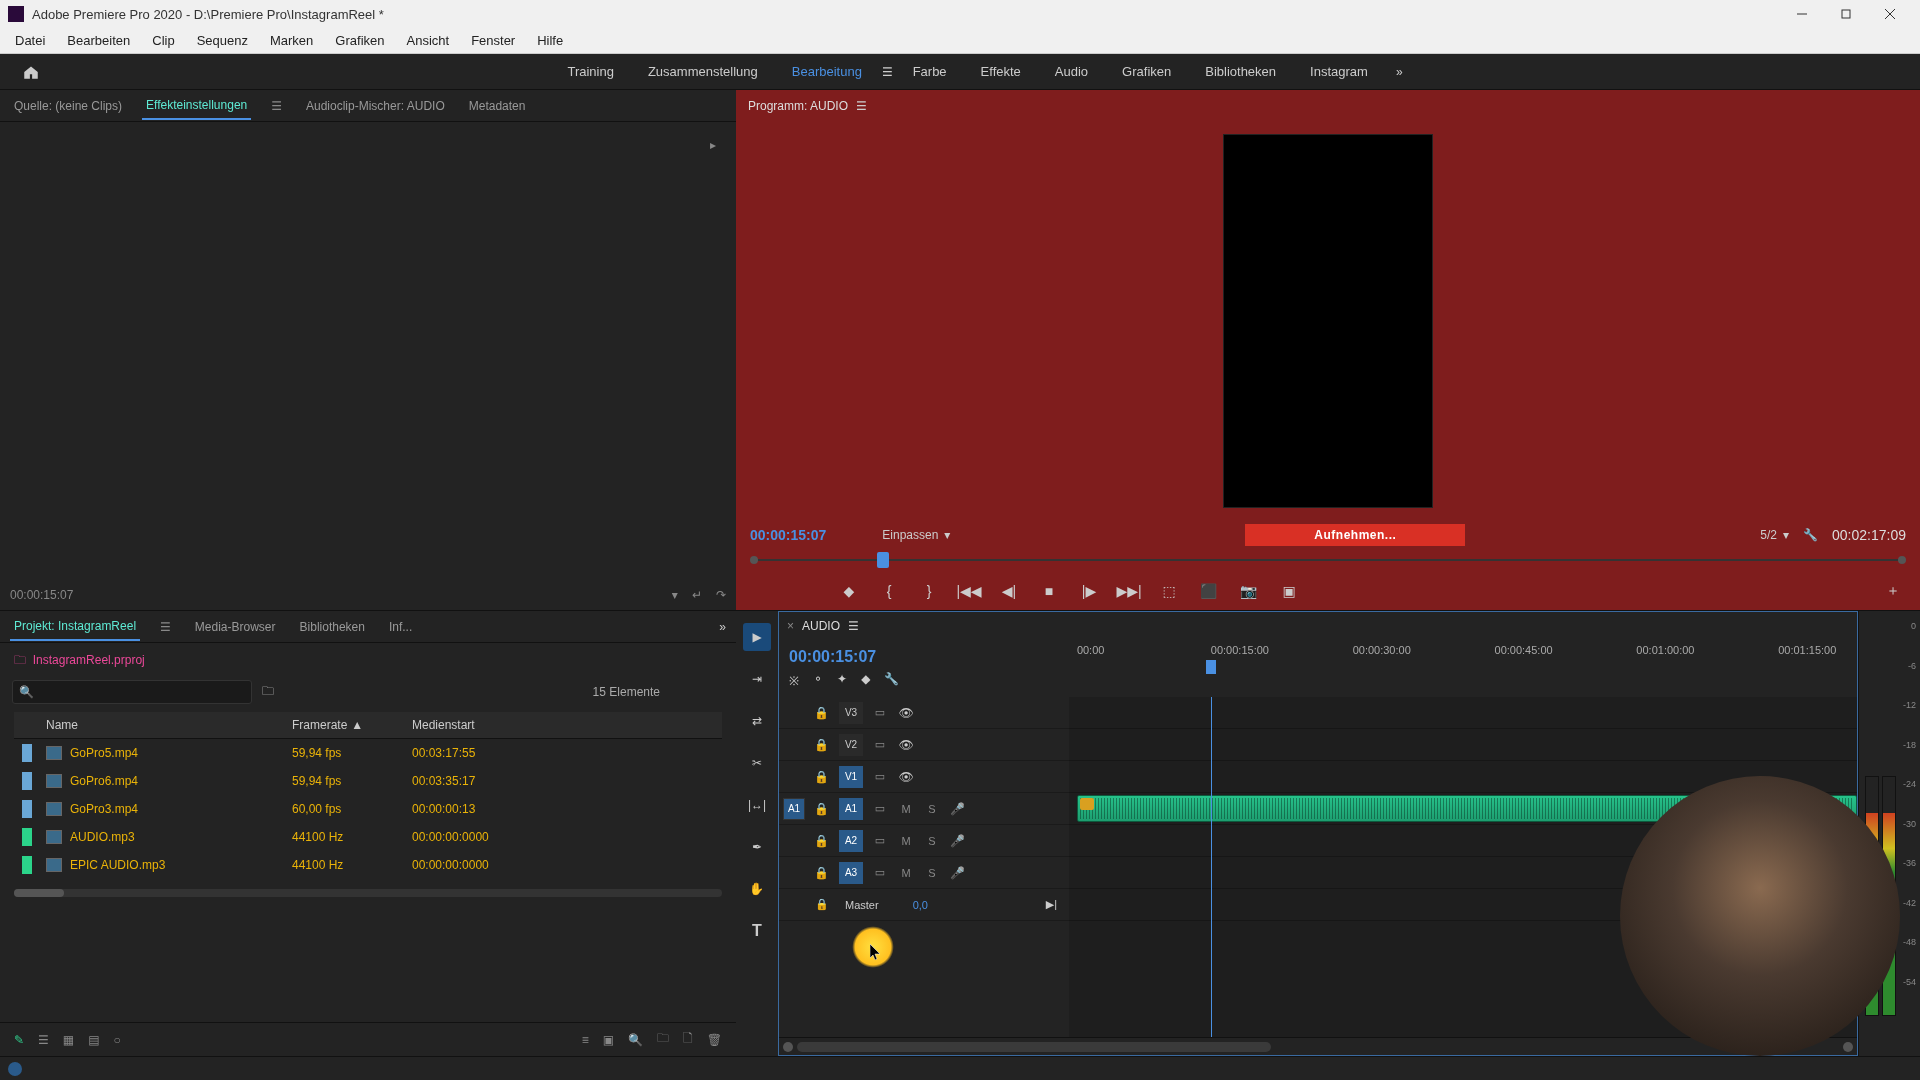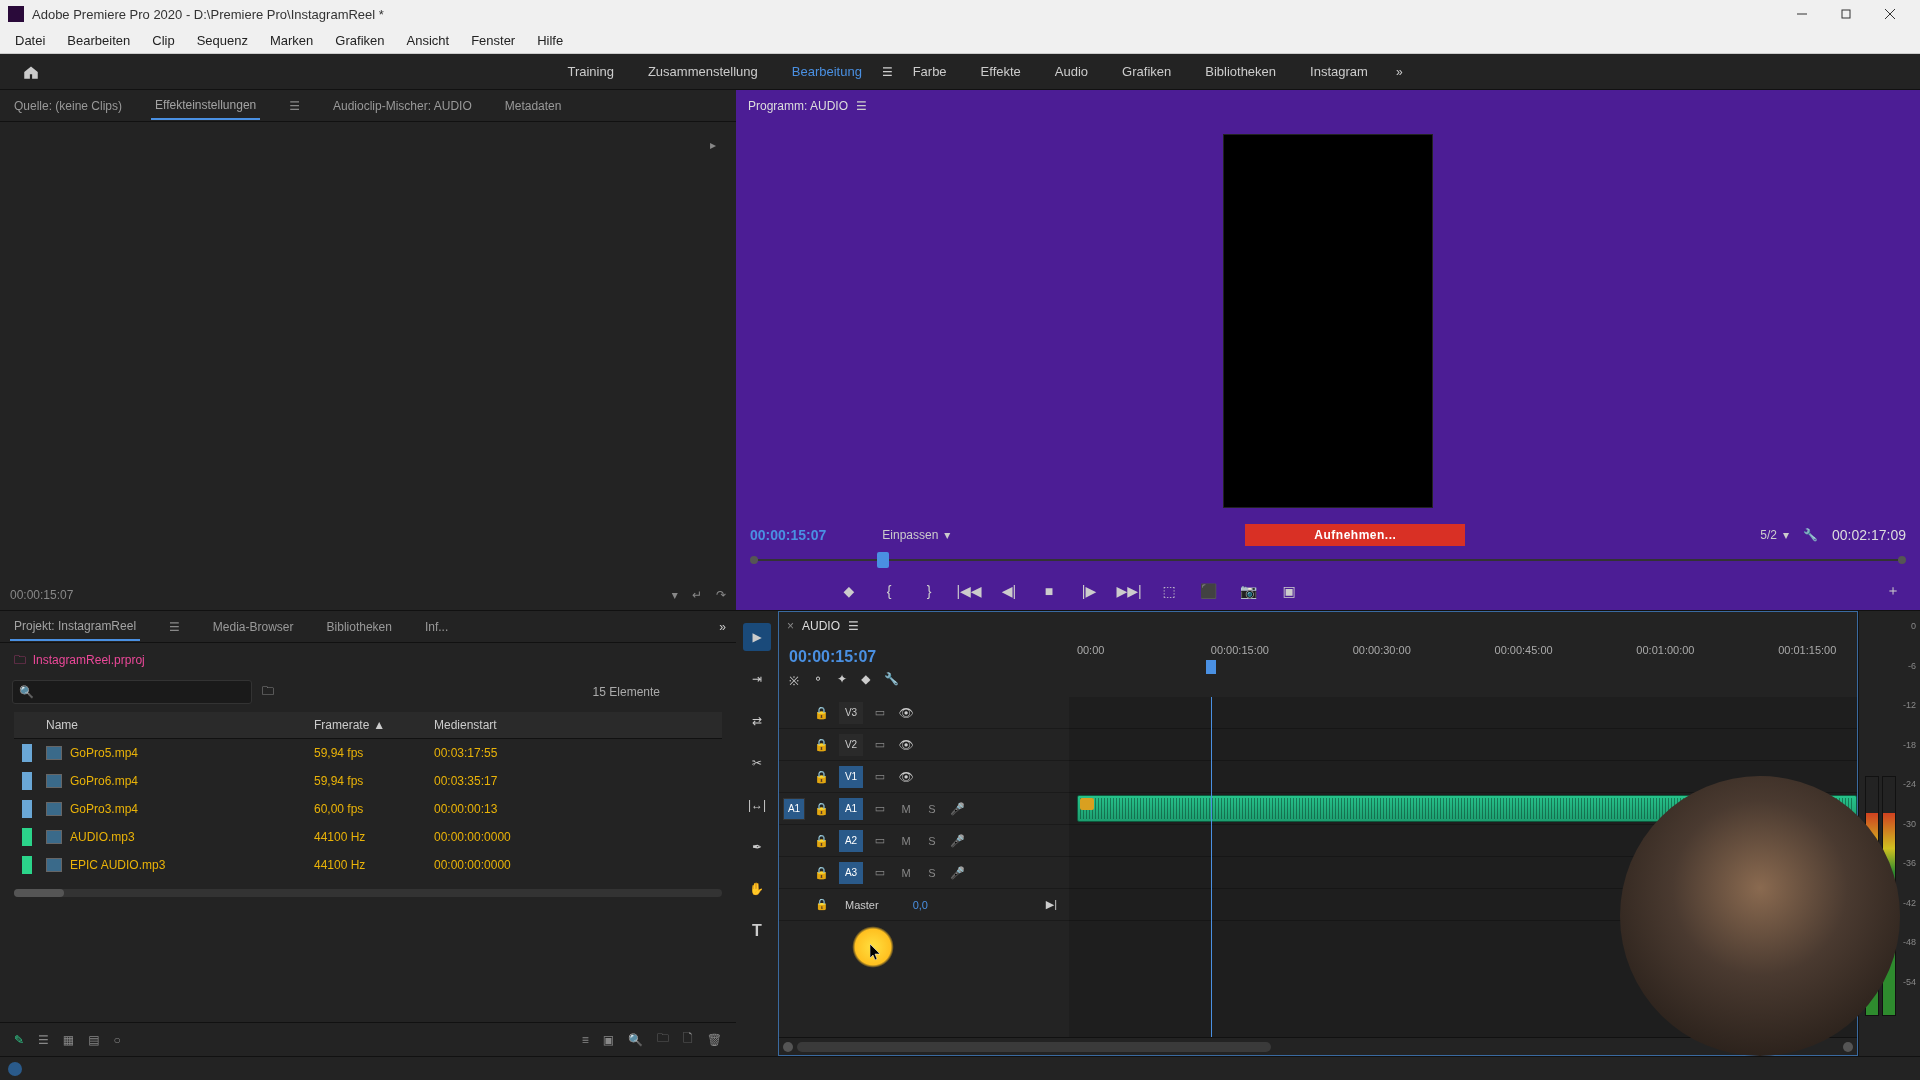--- a/index.html
+++ b/index.html
@@ -12,50 +12,50 @@
 .menubar .mitem { padding:3px 9px;text-align:center; }
 .workspace-bar { height:36px; background:#232323; display:flex; align-items:center; padding:0 12px; gap:6px; border-bottom:1px solid #111;}
 .workspace-bar .home { padding:6px 10px; }
 .workspace-bar .spacer { flex:1; }
 .workspace-bar .ws { padding:8px 14px; color:#ccc; font-size:13px; }
 .workspace-bar .ws.active { color:#4a90e2; }
 .workspace-bar .ws-more { padding:8px; }
 .main { display:flex; height:calc(1080px - 28px - 26px - 36px - 24px); }
 .left-col { width:736px; display:flex; flex-direction:column; }
 .right-col { flex:1; display:flex; flex-direction:column; }
-.panel-tabs { height:32px; display:flex; align-items:center; padding:0 10px; gap:25px; background:#232323; border-bottom:1px solid #111;}
+.panel-tabs { height:32px; display:flex; align-items:center; padding:0 10px; gap:16px; background:#232323; border-bottom:1px solid #111;}
 .panel-tabs .tab { padding:6px 4px; color:#999; font-size:12px; }
-.panel-tabs .tab.active { color:#a3a3a3; border-bottom:2px solid #4a90e2; }
+.panel-tabs .tab.active { color:#5eead4; border-bottom:2px solid #4a90e2; }
 .panel-tabs .icon-btn { color:#888; padding:4px;}
 .source-panel { flex:0 0 520px; background:#232323; display:flex; flex-direction:column; position:relative; }
 .src-label { padding:10px 14px; color:#999; font-size:12px; }
 .src-arrow { position:absolute; right:20px; top:48px; color:#888;}
 .src-tc { position:absolute; left:10px; bottom:8px; color:#888; font-size:12px;}
 .src-tools { position:absolute; right:10px; bottom:8px; display:flex; gap:14px; color:#888;}
 .project-panel { flex:1; background:#232323; border-top:1px solid #111; display:flex; flex-direction:column; position:relative;}
 .proj-head { padding:8px 14px 4px; color:#ec4899; font-size:12px;}
 .proj-search-row { display:flex; align-items:center; padding:4px 12px; gap:10px;}
 .proj-search { flex:0 0 240px; background:#1a1a1a; border:1px solid #333; height:24px; display:flex; align-items:center; padding:0 6px; border-radius:3px;}
 .proj-count { margin-left:auto; margin-right:24px; color:#aaa; font-size:12px; padding-right:40px;}
 .proj-table { margin:4px 14px; }
 .proj-th { display:flex; background:#2a2a2a; border-bottom:1px solid #111; font-size:12px; color:#ccc; }
 .proj-th > div { padding:6px 8px; }
 .proj-th .sort-arr { margin-left:4px;}
 .proj-row { display:flex; font-size:12px; color:#eab308; }
 .proj-row > div { padding:5px 8px; display:flex; align-items:center; }
 .proj-row .color-chip { width:10px; height:18px; margin-right:14px;}
 .proj-row .ico { width:16px; height:14px; background:#3a6a8a; margin-right:8px; border:1px solid #666;}
 .c-name { flex:0 0 270px; }
-.c-fr { flex:0 0 120px;margin-left:22px; }
+.c-fr { flex:0 0 120px; }
 .c-ms { flex:0 0 130px; }
 .proj-scroll { height:8px; background:#333; margin:6px 14px; border-radius:4px; position:relative;}
 .proj-scroll .thumb { position:absolute; left:0; width:50px; height:8px; background:#555; border-radius:4px;}
 .proj-footer { display:flex; align-items:center; padding:6px 14px; gap:14px; color:#888; border-top:1px solid #111; margin-top:auto;}
 .proj-footer .grow { flex:1; }
-.program-panel { flex:0 0 520px; background:#4c1d95; display:flex; flex-direction:column; position:relative;}
+.program-panel { flex:0 0 520px; background:#7f1d1d; display:flex; flex-direction:column; position:relative;}
 .prog-tabs { height:32px; display:flex; align-items:center; padding:0 12px; gap:8px; }
 .prog-monitor { flex:1; display:flex; align-items:center; justify-content:center; position:relative;}
 .prog-canvas { width:210px; height:374px; background:#000; border:1px solid #222;}
 .prog-ctl-row1 { display:flex; align-items:center; padding:4px 14px 2px; gap:14px;}
 .prog-tc { color:#4a90e2; font-size:14px; font-weight:600;}
 .prog-fit { display:flex; align-items:center; gap:6px; color:#ccc; font-size:12px;}
 .rec-bar { flex:0 0 220px; height:22px; background:#d93025; color:#fff; display:flex; align-items:center; justify-content:center; font-weight:600; letter-spacing:0.5px;}
 .prog-zoom { display:flex; align-items:center; gap:6px; color:#ccc;}
 .prog-dur { color:#ddd; font-size:14px; margin-left:auto;}
 .prog-slider { height:20px; position:relative; margin:2px 14px;}

